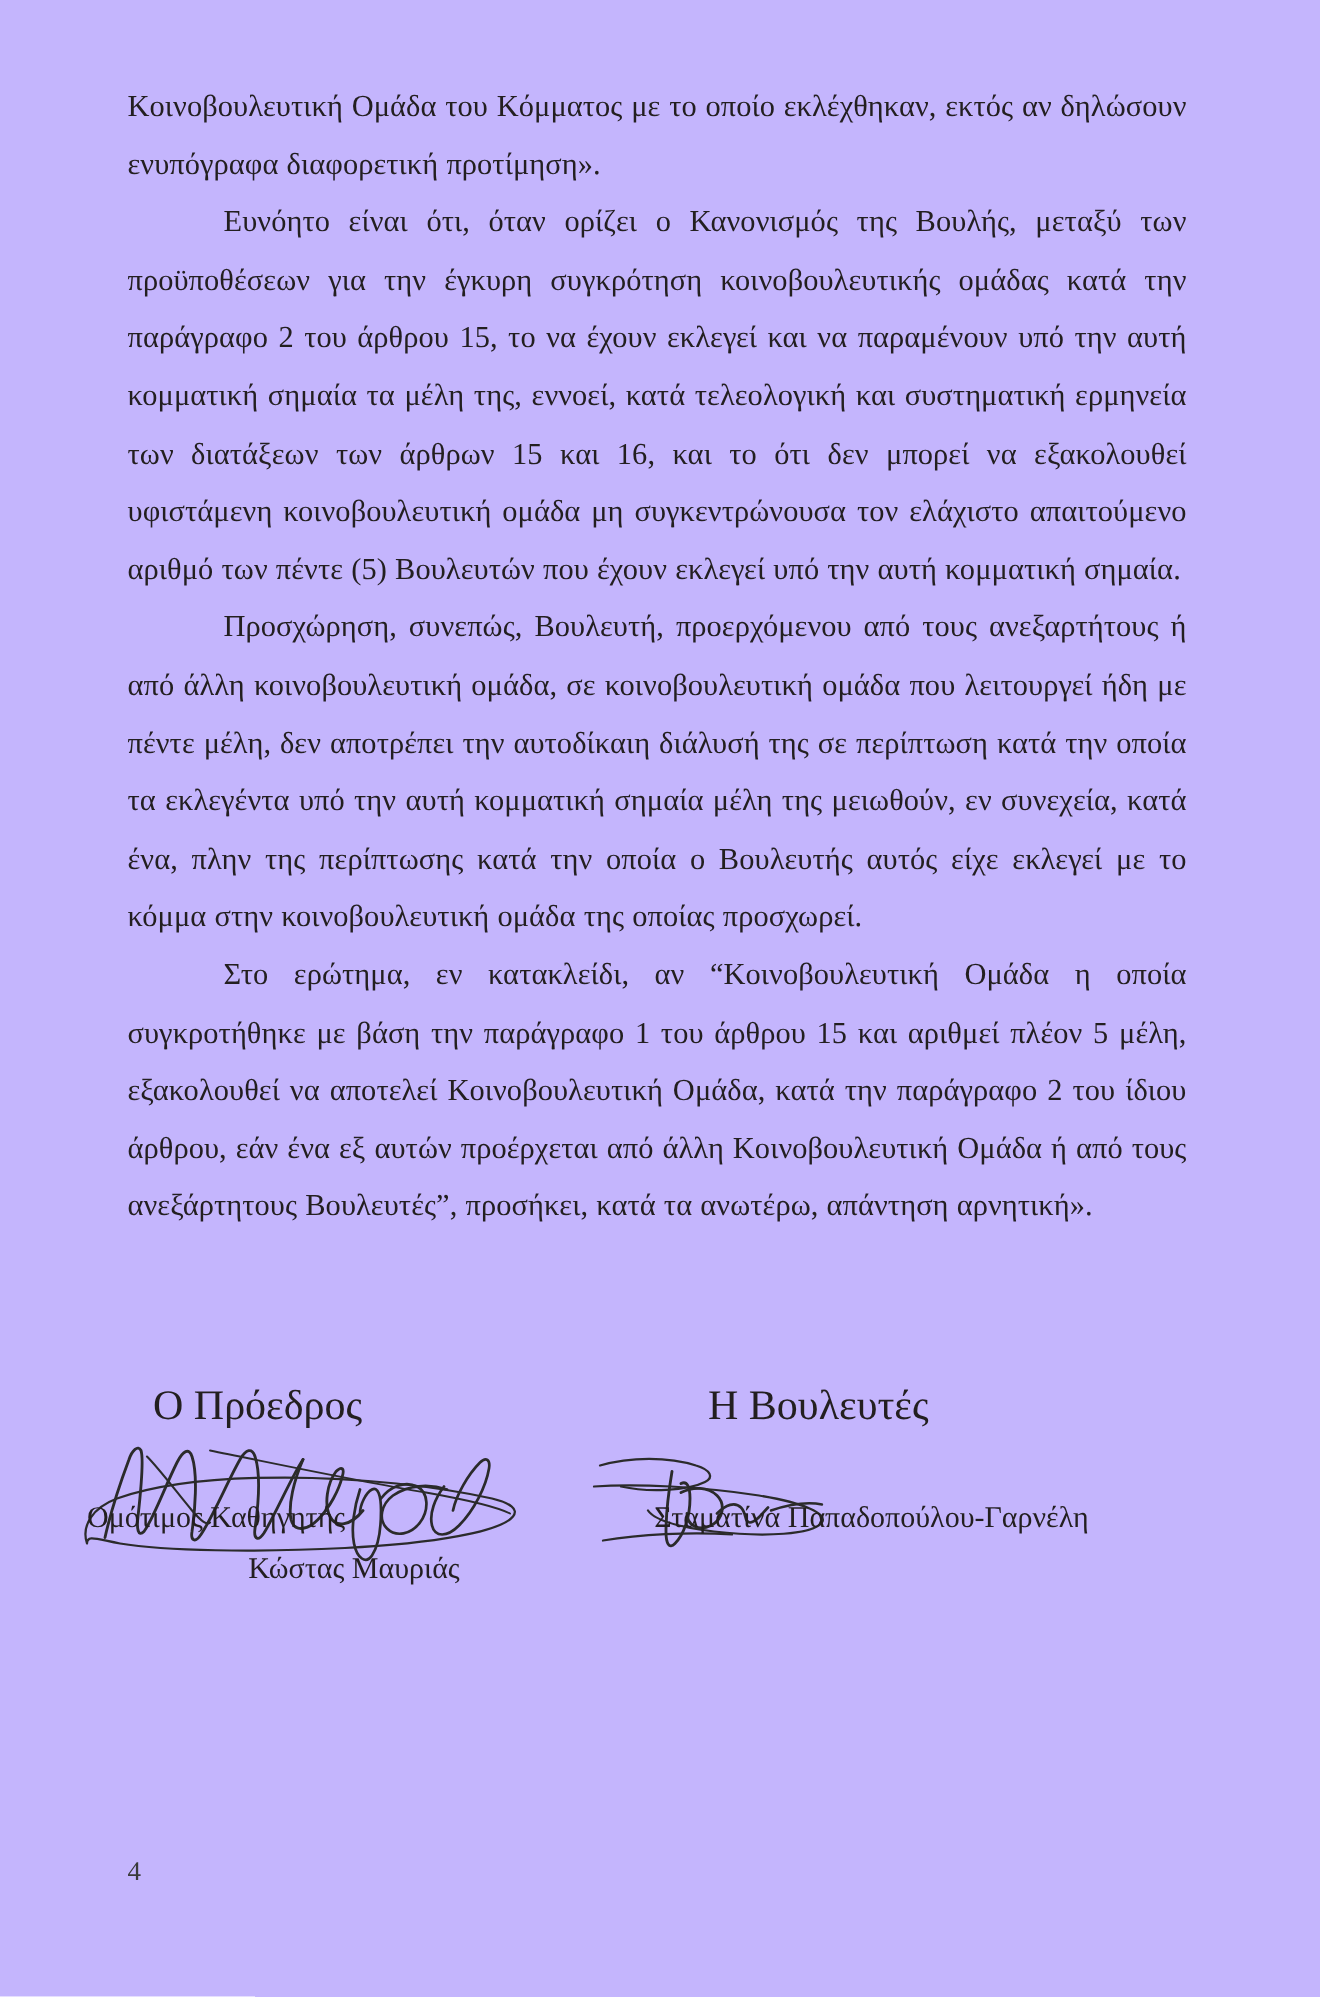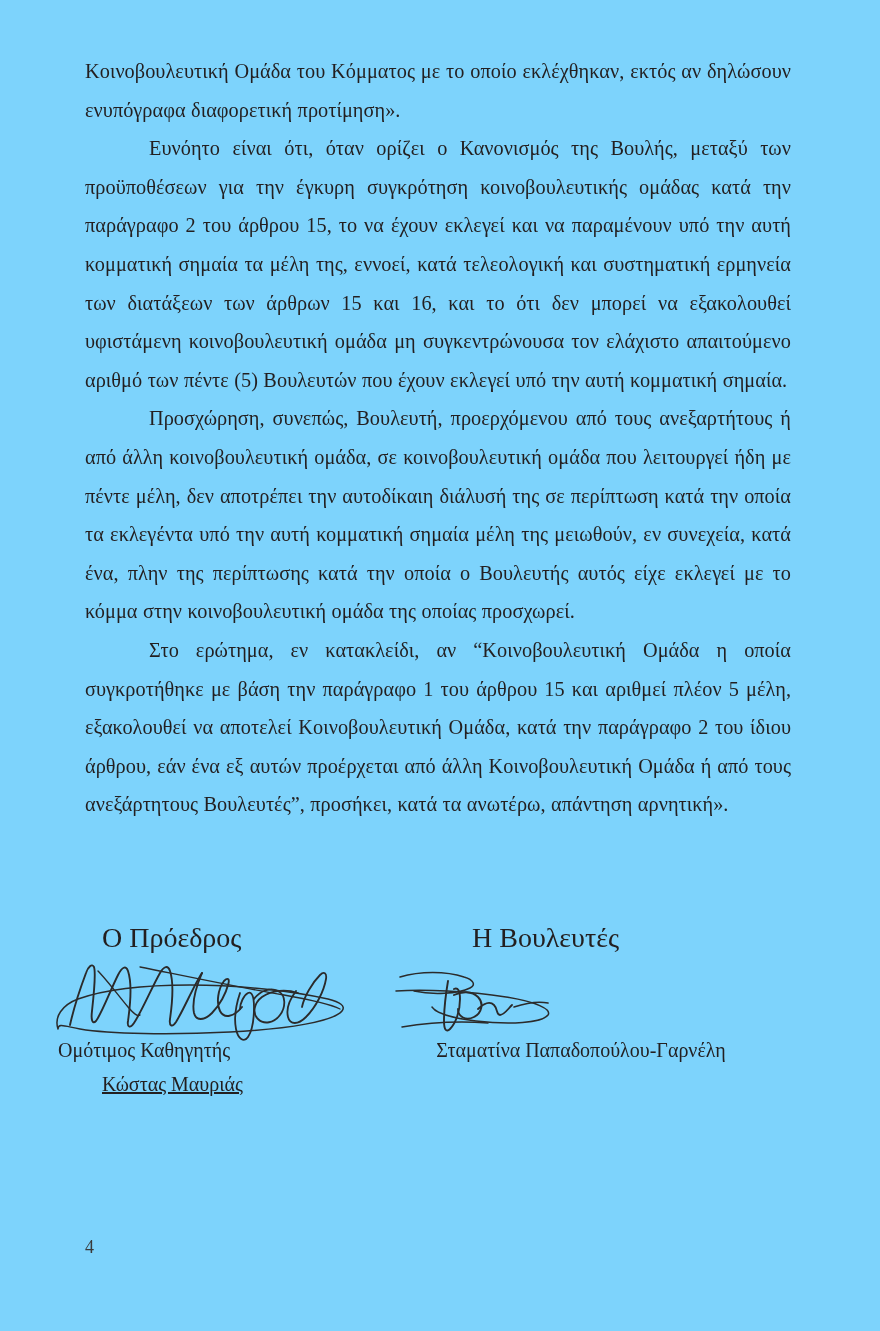--- a/index.html
+++ b/index.html
@@ -9,21 +9,21 @@
     background: #ffffff;
   }
   body {
     font-family: "Liberation Serif", "DejaVu Serif", serif;
     color: #231f20;
   }
   .page {
     position: relative;
     width: 880px;
     height: 1331px;
-    background: #7dd3fc;
+    background: #c4b5fd;
     overflow: hidden;
     box-sizing: border-box;
   }
   .body-text {
     position: absolute;
     left: 85px;
     top: 52px;
     width: 706px;
   }
   p.para {
@@ -76,34 +76,34 @@
     pointer-events: none;
   }
   .sig-ink svg { display: block; overflow: visible; }
 
   .sig-title {
     position: relative;
     font-size: 20px;
     line-height: 26px;
     color: #231f20;
     white-space: nowrap;
-    margin-top: 86px;
+    margin-top: 48px;
   }
   .sig-block.left .sig-title { text-align: left; margin-left: 18px; }
   .sig-block.right .sig-title { text-align: center; margin-left: -28px; }
 
   .sig-name {
     position: relative;
     font-size: 20px;
     line-height: 26px;
     color: #231f20;
     white-space: nowrap;
     margin-top: 8px;
   }
-  .sig-block.left .sig-name { text-align: left; margin-left: 62px; text-decoration: underline; }
+  .sig-block.left .sig-name { text-align: center; margin-left: 62px; }
 
   
   .page-number {
     position: absolute;
     left: 85px;
     top: 1236px;
     font-size: 18px;
     line-height: 22px;
     color: #3a3a3a;
   }

